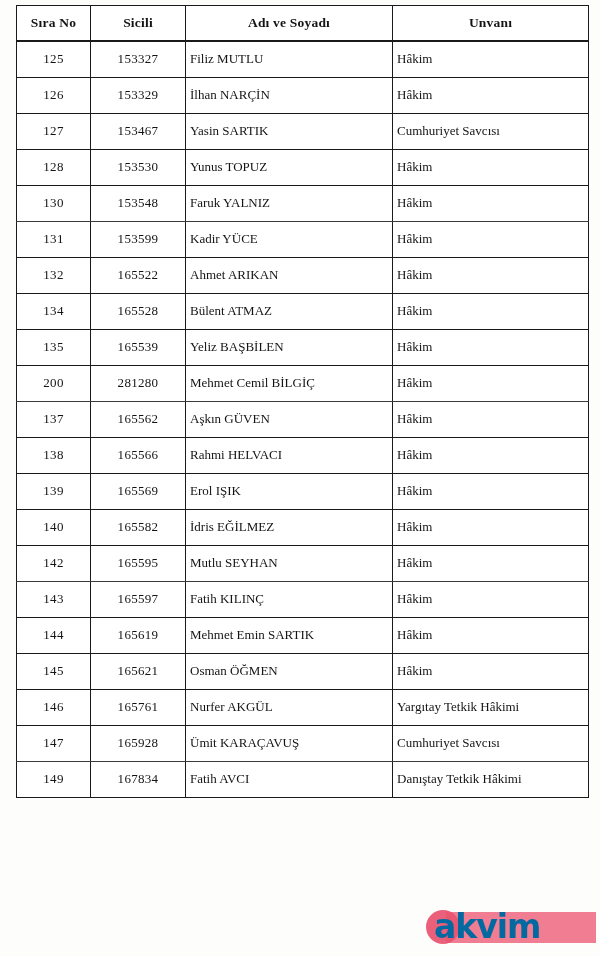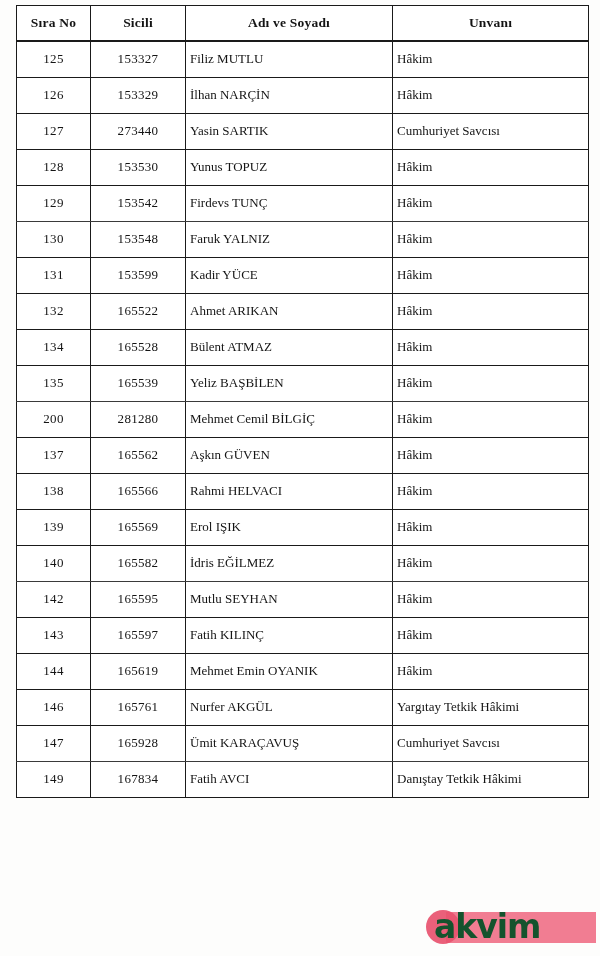--- a/index.html
+++ b/index.html
@@ -108,21 +108,21 @@
     opacity: 0.88;
   }
   .wm-text {
     position: absolute;
     left: 14px;
     top: 2px;
     font-family: "DejaVu Sans", sans-serif;
     font-weight: bold;
     font-size: 33px;
     letter-spacing: -1px;
-    color: #14532d;
+    color: #0369a1;
     line-height: 42px;
   }
 </style>
 </head>
 <body>
 
 <div class="page">
 
   <div class="table-wrap">
     <table class="roster">
@@ -148,37 +148,31 @@
             <td class="unvan">Hâkim</td>
           </tr>
           <tr>
             <td class="sira">126</td>
             <td class="sicil">153329</td>
             <td class="ad">İlhan NARÇİN</td>
             <td class="unvan">Hâkim</td>
           </tr>
           <tr>
             <td class="sira">127</td>
-            <td class="sicil">273440</td>
+            <td class="sicil">153467</td>
             <td class="ad">Yasin SARTIK</td>
             <td class="unvan">Cumhuriyet Savcısı</td>
           </tr>
           <tr>
             <td class="sira">128</td>
             <td class="sicil">153530</td>
             <td class="ad">Yunus TOPUZ</td>
             <td class="unvan">Hâkim</td>
           </tr>
           <tr>
-            <td class="sira">129</td>
-            <td class="sicil">153542</td>
-            <td class="ad">Firdevs TUNÇ</td>
-            <td class="unvan">Hâkim</td>
-          </tr>
-          <tr>
             <td class="sira">130</td>
             <td class="sicil">153548</td>
             <td class="ad">Faruk YALNIZ</td>
             <td class="unvan">Hâkim</td>
           </tr>
           <tr>
             <td class="sira">131</td>
             <td class="sicil">153599</td>
             <td class="ad">Kadir YÜCE</td>
             <td class="unvan">Hâkim</td>
@@ -239,21 +233,27 @@
           </tr>
           <tr>
             <td class="sira">143</td>
             <td class="sicil">165597</td>
             <td class="ad">Fatih KILINÇ</td>
             <td class="unvan">Hâkim</td>
           </tr>
           <tr>
             <td class="sira">144</td>
             <td class="sicil">165619</td>
-            <td class="ad">Mehmet Emin OYANIK</td>
+            <td class="ad">Mehmet Emin SARTIK</td>
+            <td class="unvan">Hâkim</td>
+          </tr>
+          <tr>
+            <td class="sira">145</td>
+            <td class="sicil">165621</td>
+            <td class="ad">Osman ÖĞMEN</td>
             <td class="unvan">Hâkim</td>
           </tr>
           <tr>
             <td class="sira">146</td>
             <td class="sicil">165761</td>
             <td class="ad">Nurfer AKGÜL</td>
             <td class="unvan">Yargıtay Tetkik Hâkimi</td>
           </tr>
           <tr>
             <td class="sira">147</td>

